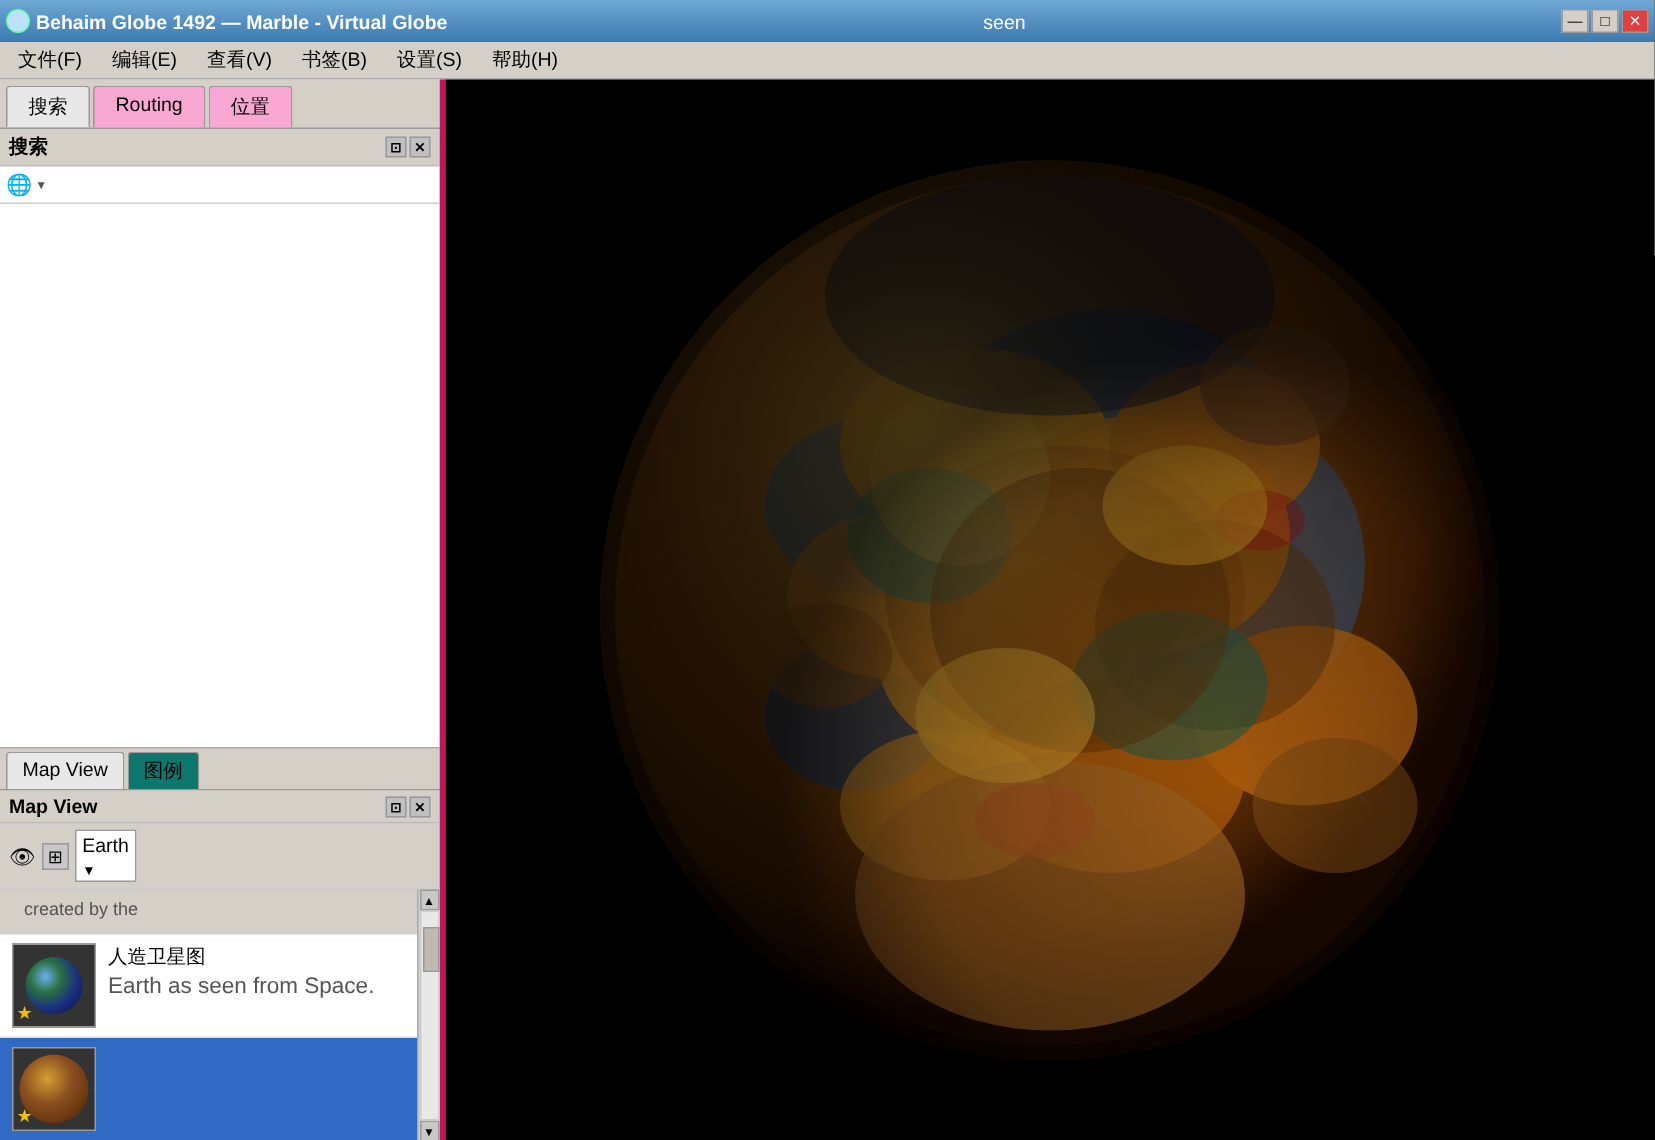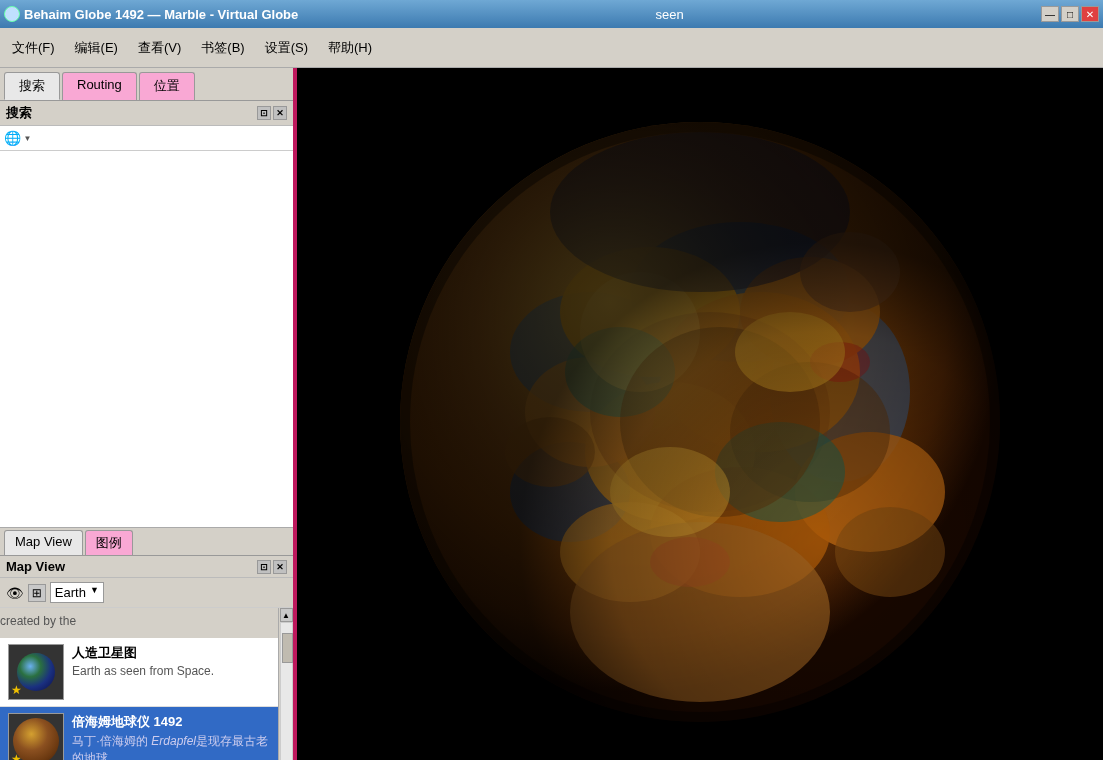--- a/index.html
+++ b/index.html
@@ -17,21 +17,21 @@
     .titlebar-username { color: white; font-size: 13px; }
     .titlebar-buttons { display: flex; gap: 2px; }
     .titlebar-btn {
       width: 18px; height: 16px; border: 1px solid #999; background: #d4d0c8;
       display: flex; align-items: center; justify-content: center; font-size: 10px; cursor: pointer;
     }
     .titlebar-btn.close { background: #e04040; color: white; }
 
     
     .menubar {
-      display: flex; background: #d4d0c8; height: 40px; align-items: center;
+      display: flex; background: #d4d0c8; height: 25px; align-items: center;
       border-bottom: 1px solid #aaa; padding: 0 4px; gap: 4px;
     }
     .menu-item { padding: 2px 8px; cursor: pointer; font-size: 13px; }
 
     
     .main-layout { display: flex; height: calc(760px - 28px - 24px); }
 
     
     .left-panel { width: 297px; flex-shrink: 0; display: flex; flex-direction: column; background: #d4d0c8; border-right: 4px solid #be185d; }
 
@@ -66,52 +66,52 @@
       color: #999; font-family: inherit;
     }
 
     
     .search-results { flex: 1; background: white; overflow: hidden; }
 
     
     .mapview-tabs-row { display: flex; background: #d4d0c8; padding: 2px 4px 0; gap: 2px; border-top: 1px solid #aaa; }
     .mapview-tab {
       padding: 3px 10px; border: 1px solid #999; border-bottom: none;
-      background: #f9a8d4; cursor: pointer; font-size: 13px; border-radius: 3px 3px 0 0;
+      background: #0f766e; cursor: pointer; font-size: 13px; border-radius: 3px 3px 0 0;
     }
     .mapview-tab.active { background: #e8e8e8; }
 
     
     .mapview-panel { display: flex; flex-direction: column; border-top: 1px solid #999; }
     .mapview-header {
       display: flex; align-items: center; justify-content: space-between;
       background: #d4d0c8; padding: 3px 6px; border-bottom: 1px solid #bbb; font-size: 13px; font-weight: bold;
     }
     .mapview-controls { display: flex; align-items: center; gap: 4px; padding: 4px 6px; border-bottom: 1px solid #ccc; background: #d4d0c8; }
     .eye-icon { font-size: 14px; }
     .grid-icon { font-size: 12px; border: 1px solid #999; padding: 1px 3px; background: #c8c8c8; cursor: pointer; }
     .earth-select {
       display: flex; align-items: flex-start; border: 1px solid #999; background: white; padding: 2px 4px;
-      cursor: pointer; font-size: 13px; gap: 4px;
+      cursor: pointer; font-size: 13px; gap: 4px; flex-direction: column;
     }
     .select-arrow { font-size: 9px; }
     .map-list-item {
       display: flex; align-items: flex-start; gap: 8px; padding: 6px 8px;
       border-bottom: 1px solid #ddd; cursor: pointer; background: white;
     }
     .map-list-item.selected { background: #316ac5; color: white; }
     .map-list-item.selected .item-desc { color: #cce; }
     .map-list-item .item-thumb {
       width: 56px; height: 56px; flex-shrink: 0; border: 1px solid #999;
       background: #333; position: relative; overflow: hidden;
     }
     .map-list-item .star-icon { position: absolute; bottom: 2px; left: 2px; font-size: 12px; color: #f0c000; }
     .item-content { flex: 1; min-width: 0; }
-    .item-title { font-weight: bold; font-size: 13px; margin-bottom: 2px; }
-    .item-desc { font-size: 12px; color: #555; }
+    .item-title { font-weight: normal; font-size: 13px; margin-bottom: 2px; }
+    .item-desc { font-size: 15px; color: #555; }
     .map-list-item.selected .item-desc { color: #cce; }
     .item-desc em { font-style: italic; }
 
     
     .thumb-satellite {
       background: radial-gradient(circle at 40% 40%, #2255aa, #0a1540 60%, #111 100%);
       position: relative;
     }
     .thumb-satellite::after {
       content: '';
@@ -141,21 +141,21 @@
     
     .list-with-scroll { display: flex; }
     .list-content { flex: 1; overflow: hidden; }
     .list-scrollbar { width: 15px; background: #d4d0c8; border-left: 1px solid #aaa; display: flex; flex-direction: column; align-items: center; }
     .scrollbar-up { width: 13px; height: 14px; background: #c8c8c8; border: 1px solid #999; display: flex; align-items: center; justify-content: center; font-size: 8px; cursor: pointer; }
     .scrollbar-track { flex: 1; background: #e8e8e8; width: 13px; border: 1px solid #ccc; position: relative; }
     .scrollbar-thumb { width: 11px; height: 30px; background: #c0bbb0; border: 1px solid #999; position: absolute; top: 10px; left: 1px; }
     .scrollbar-down { width: 13px; height: 14px; background: #c8c8c8; border: 1px solid #999; display: flex; align-items: center; justify-content: center; font-size: 8px; cursor: pointer; }
 
     .partial-item { overflow: hidden; height: 30px; }
-    .partial-text { font-size: 12px; color: #555; padding: 6px 0; white-space: nowrap; }
+    .partial-text { font-size: 12px; color: #555; padding: 6px 16px; white-space: nowrap; }
   </style>
 </head>
 <body>
 
 <div class="titlebar">
   <div class="titlebar-left">
     <div class="titlebar-icon"></div>
     <span class="titlebar-title">Behaim Globe 1492 — Marble - Virtual Globe</span>
   </div>
   <span class="titlebar-username">seen</span>
@@ -239,26 +239,20 @@
             </div>
             <div class="item-content">
               <div class="item-title">人造卫星图</div>
               <div class="item-desc">Earth as seen from Space.</div>
             </div>
           </div>
 
           <div class="map-list-item selected">
             <div class="item-thumb thumb-behaim">
               <span class="star-icon">★</span>
-            </div>
-            <div class="item-content">
-              <div class="item-title">倍海姆地球仪 1492</div>
-              <div class="item-desc">
-                <span>马丁·倍海姆的 </span><em>Erdapfel</em><span>是现存最古老的地球</span>
-              </div>
             </div>
           </div>
         </div>
 
         <div class="list-scrollbar">
           <div class="scrollbar-up">▲</div>
           <div class="scrollbar-track">
             <div class="scrollbar-thumb"></div>
           </div>
           <div class="scrollbar-down">▼</div>

